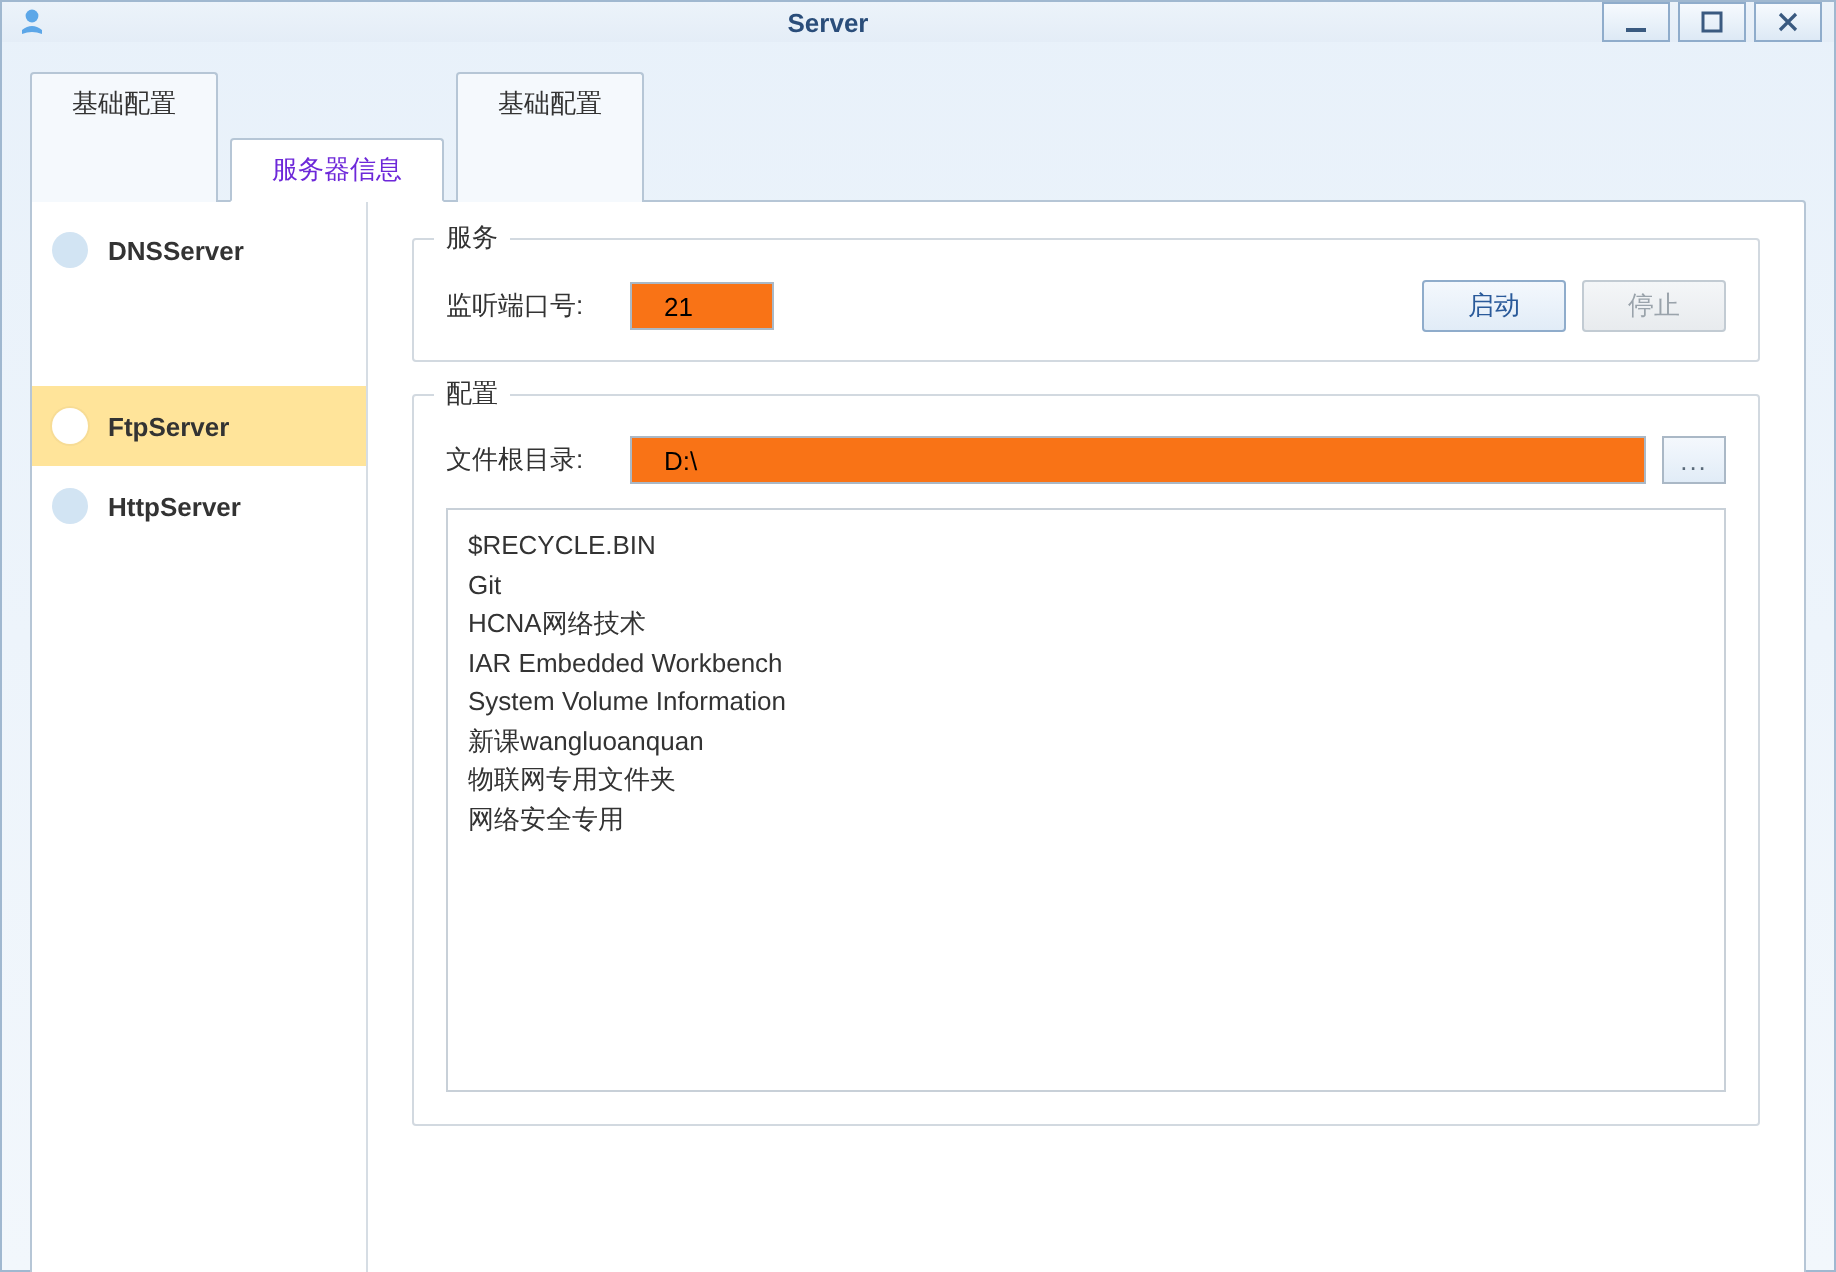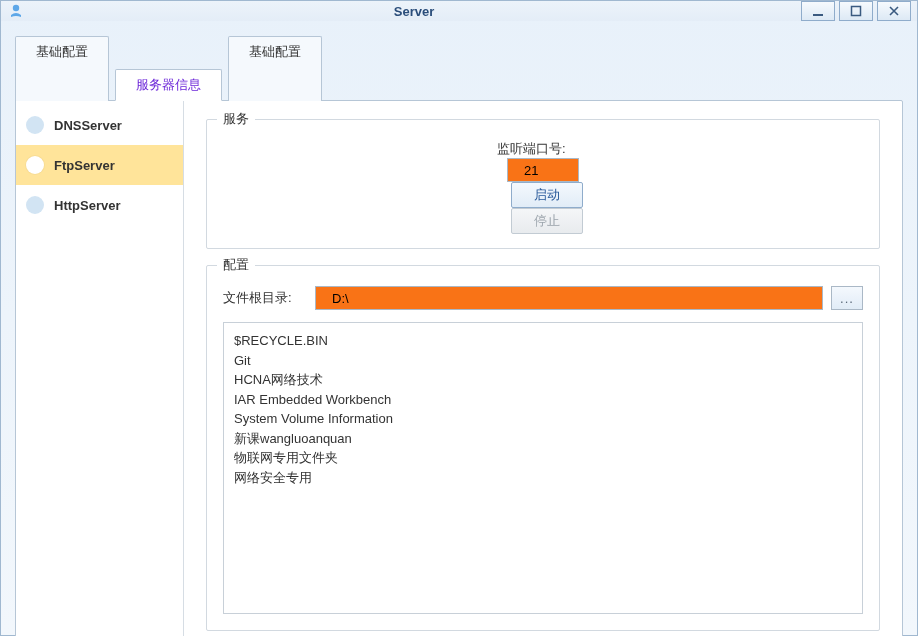--- a/index.html
+++ b/index.html
@@ -103,20 +103,21 @@
       font-size: 13px;
     }
     .side-item .dot {
       width: 18px; height: 18px;
       border-radius: 50%;
       margin-right: 10px;
     }
     .side-item.inactive .dot { background: #d2e4f3; }
     .side-item.selected {
       background: #ffe49a;
+      margin-top: 48px;
     }
     .side-item.selected .dot {
       background: #fff;
       box-shadow: 0 0 0 1px rgba(0,0,0,0.03);
     }
     .main {
       flex: 1;
       padding: 18px 22px 18px 22px;
       position: relative;
     }
@@ -132,21 +133,20 @@
       top: -10px;
       left: 10px;
       background: #ffffff;
       padding: 0 6px;
       color: #333;
       font-size: 13px;
     }
     .svc-row {
       display: flex;
       align-items: center;
-      flex-direction: column;
     }
     .lbl {
       width: 92px;
       color: #333;
     }
     .text-input {
       height: 24px;
       border: 1px solid #aab8c6;
       padding: 0 16px;
       font-size: 13px;

